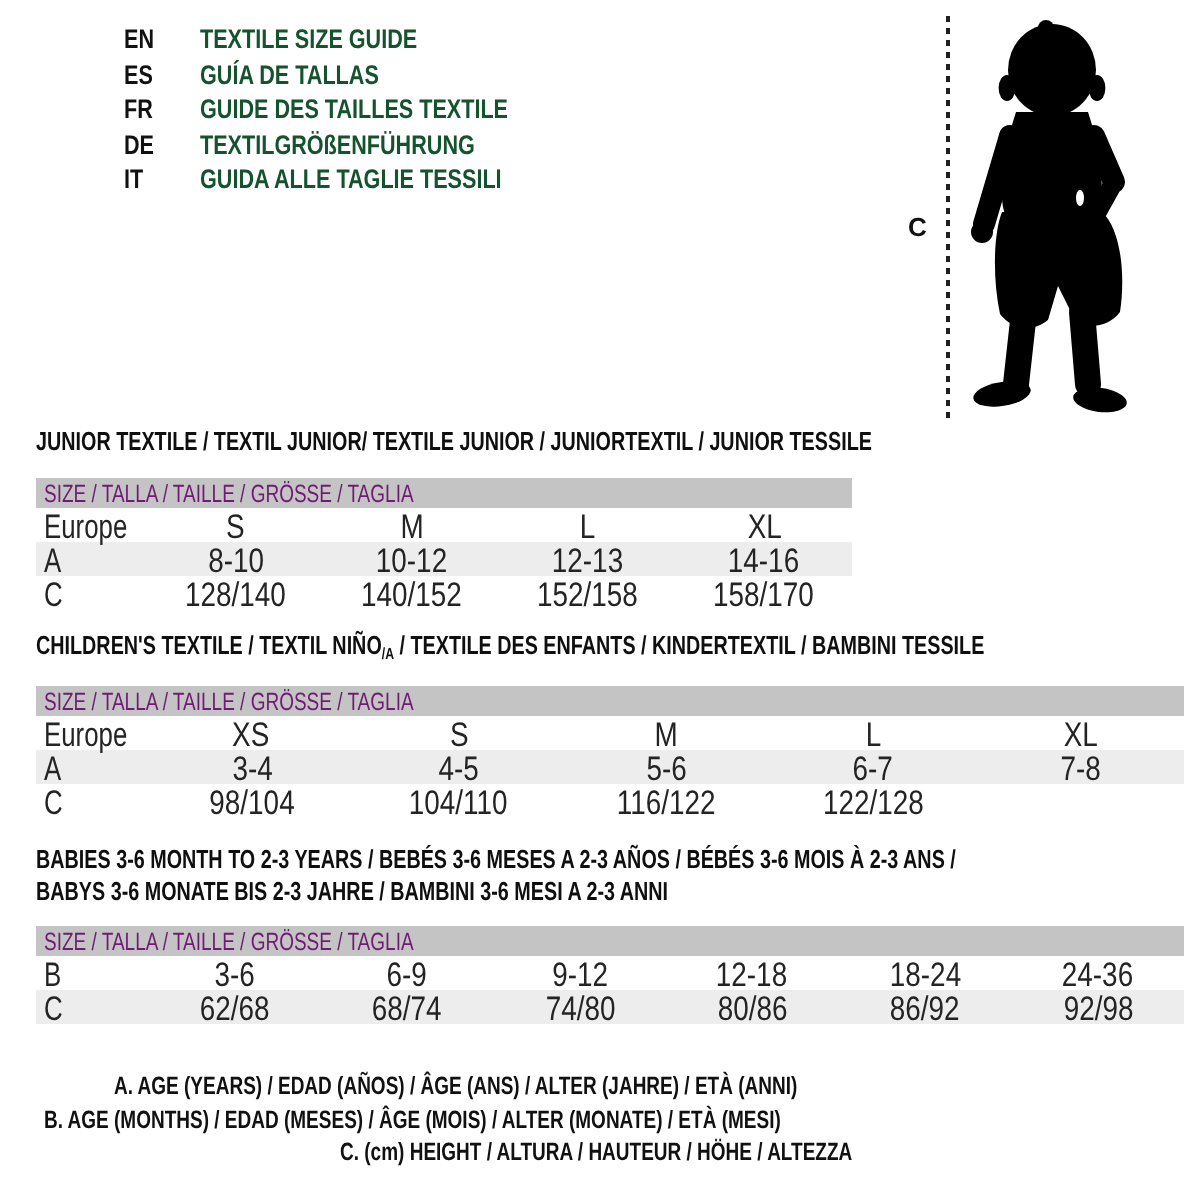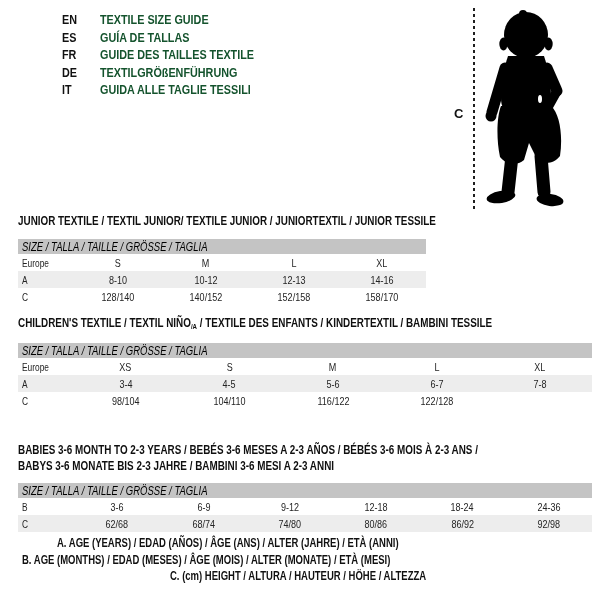--- a/index.html
+++ b/index.html
@@ -22,30 +22,30 @@
   .figure{position:absolute;left:450px;top:6px;width:148px;height:208px;}
   .dash-line{position:absolute;left:23px;top:2px;width:2px;height:204px;
     background:repeating-linear-gradient(to bottom,#1f1f1f 0 3px,transparent 3px 6px);}
   .figure-label{position:absolute;left:4px;top:100px;font-weight:bold;font-size:13px;color:#111;}
   .baby-svg{position:absolute;left:30px;top:0;}
 
   
   .sec{position:absolute;left:18px;}
   #sec0{top:213px;width:408px;}
   #sec1{top:315px;width:574px;}
-  #sec2{top:422px;width:574px;margin-top:20px;}
+  #sec2{top:422px;width:574px;}
   .tbl-title{font-weight:bold;font-size:13px;color:#0f0f0f;}
   .title-line{height:16px;line-height:16px;}
   .sub{font-size:.62em;vertical-align:-0.28em;}
   #sec0 .size-bar{margin-top:10px;}
   #sec1 .size-bar{margin-top:12px;}
   #sec2 .size-bar{margin-top:9px;}
   .size-bar{height:15px;background:#c4c4c4;display:flex;align-items:center;
-    padding-left:4px;font-size:12.5px;color:#000000;font-style:italic;}
-  .row{display:grid;height:17px;align-items:center;font-size:11px;color:#242424;}
+    padding-left:4px;font-size:12.5px;color:#701a75;}
+  .row{display:grid;height:17px;align-items:center;font-size:17px;color:#242424;}
   .row.shaded{background:#ededed;}
   .cols-4{grid-template-columns:56px repeat(4,1fr);}
   .cols-5{grid-template-columns:56px repeat(5,1fr);}
   .cols-6{grid-template-columns:56px repeat(6,1fr);}
   .cell-label{padding-left:4px;text-align:left;}
   .cell-val{text-align:center;}
 
   
   .footnotes{position:absolute;left:22px;top:535px;text-align:right;}
   .footnote{height:16.5px;line-height:16.5px;font-weight:bold;font-size:12.5px;color:#111;}

